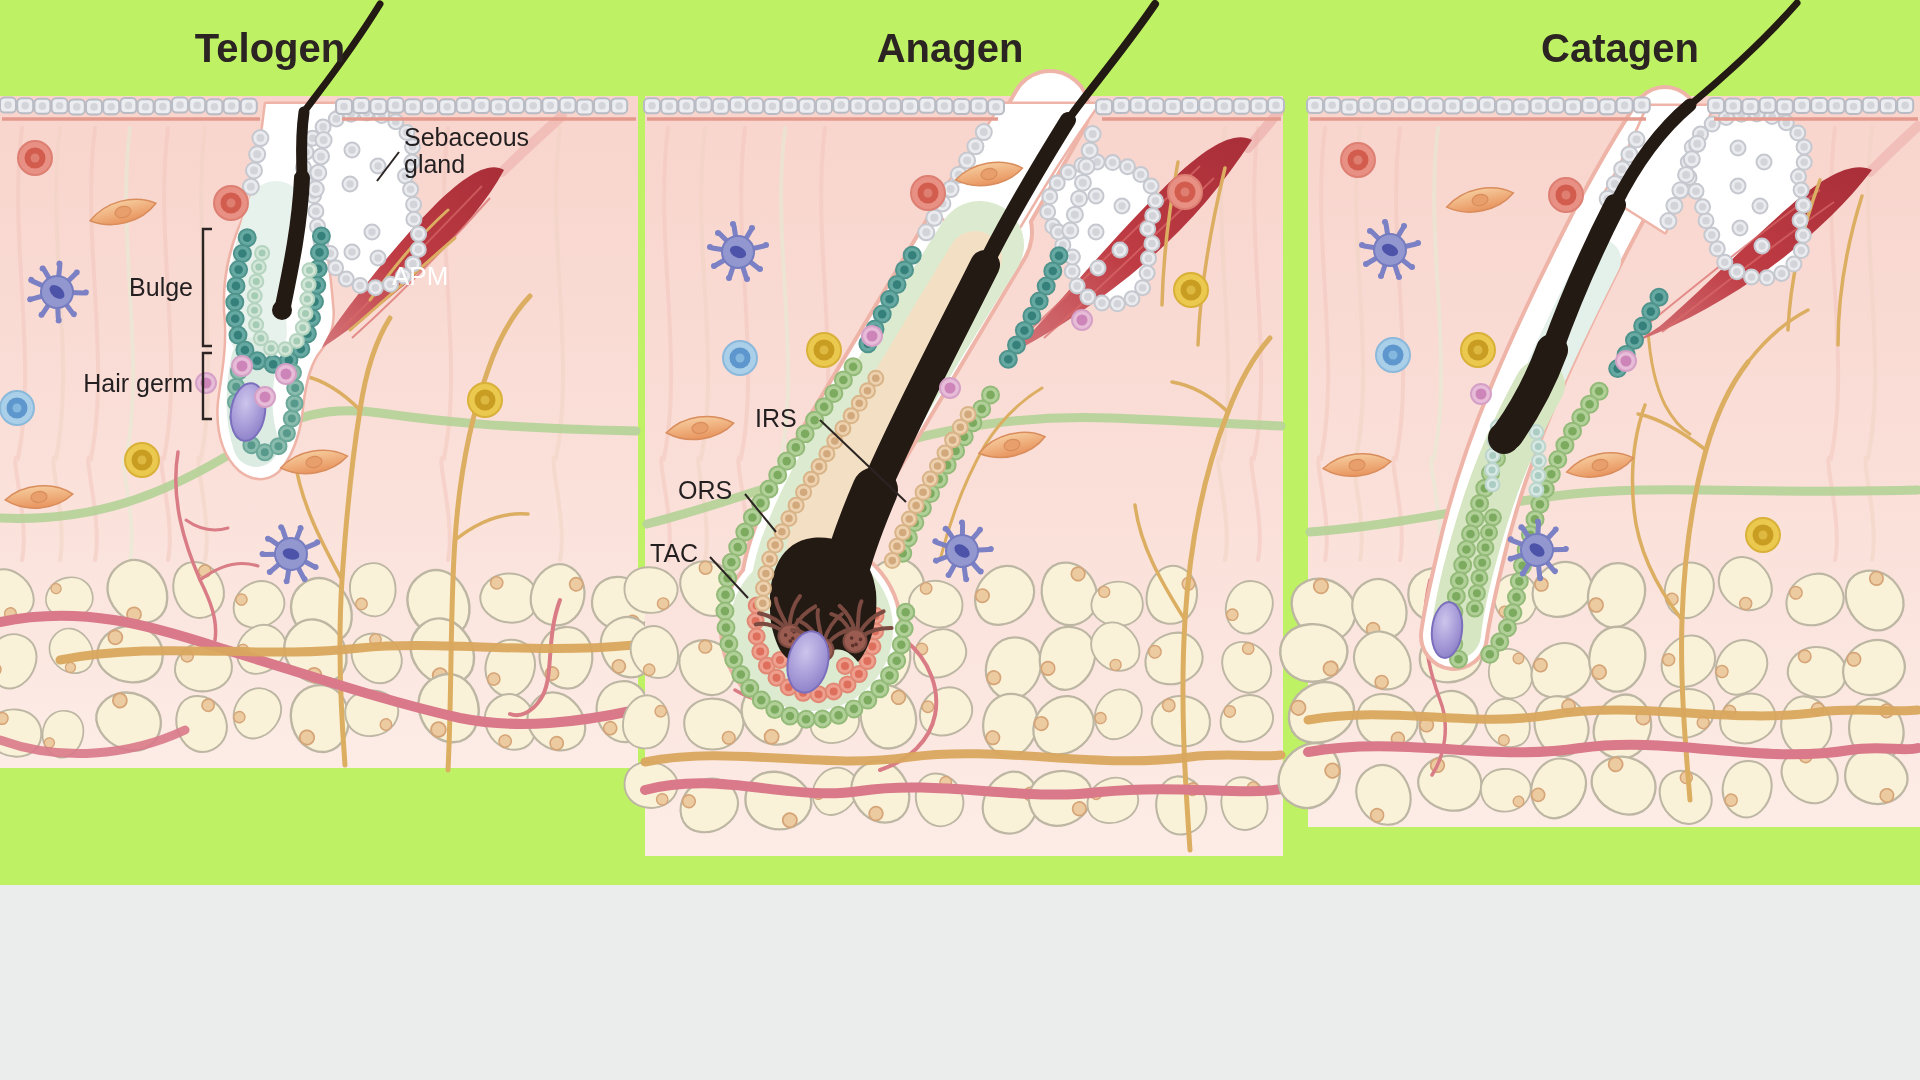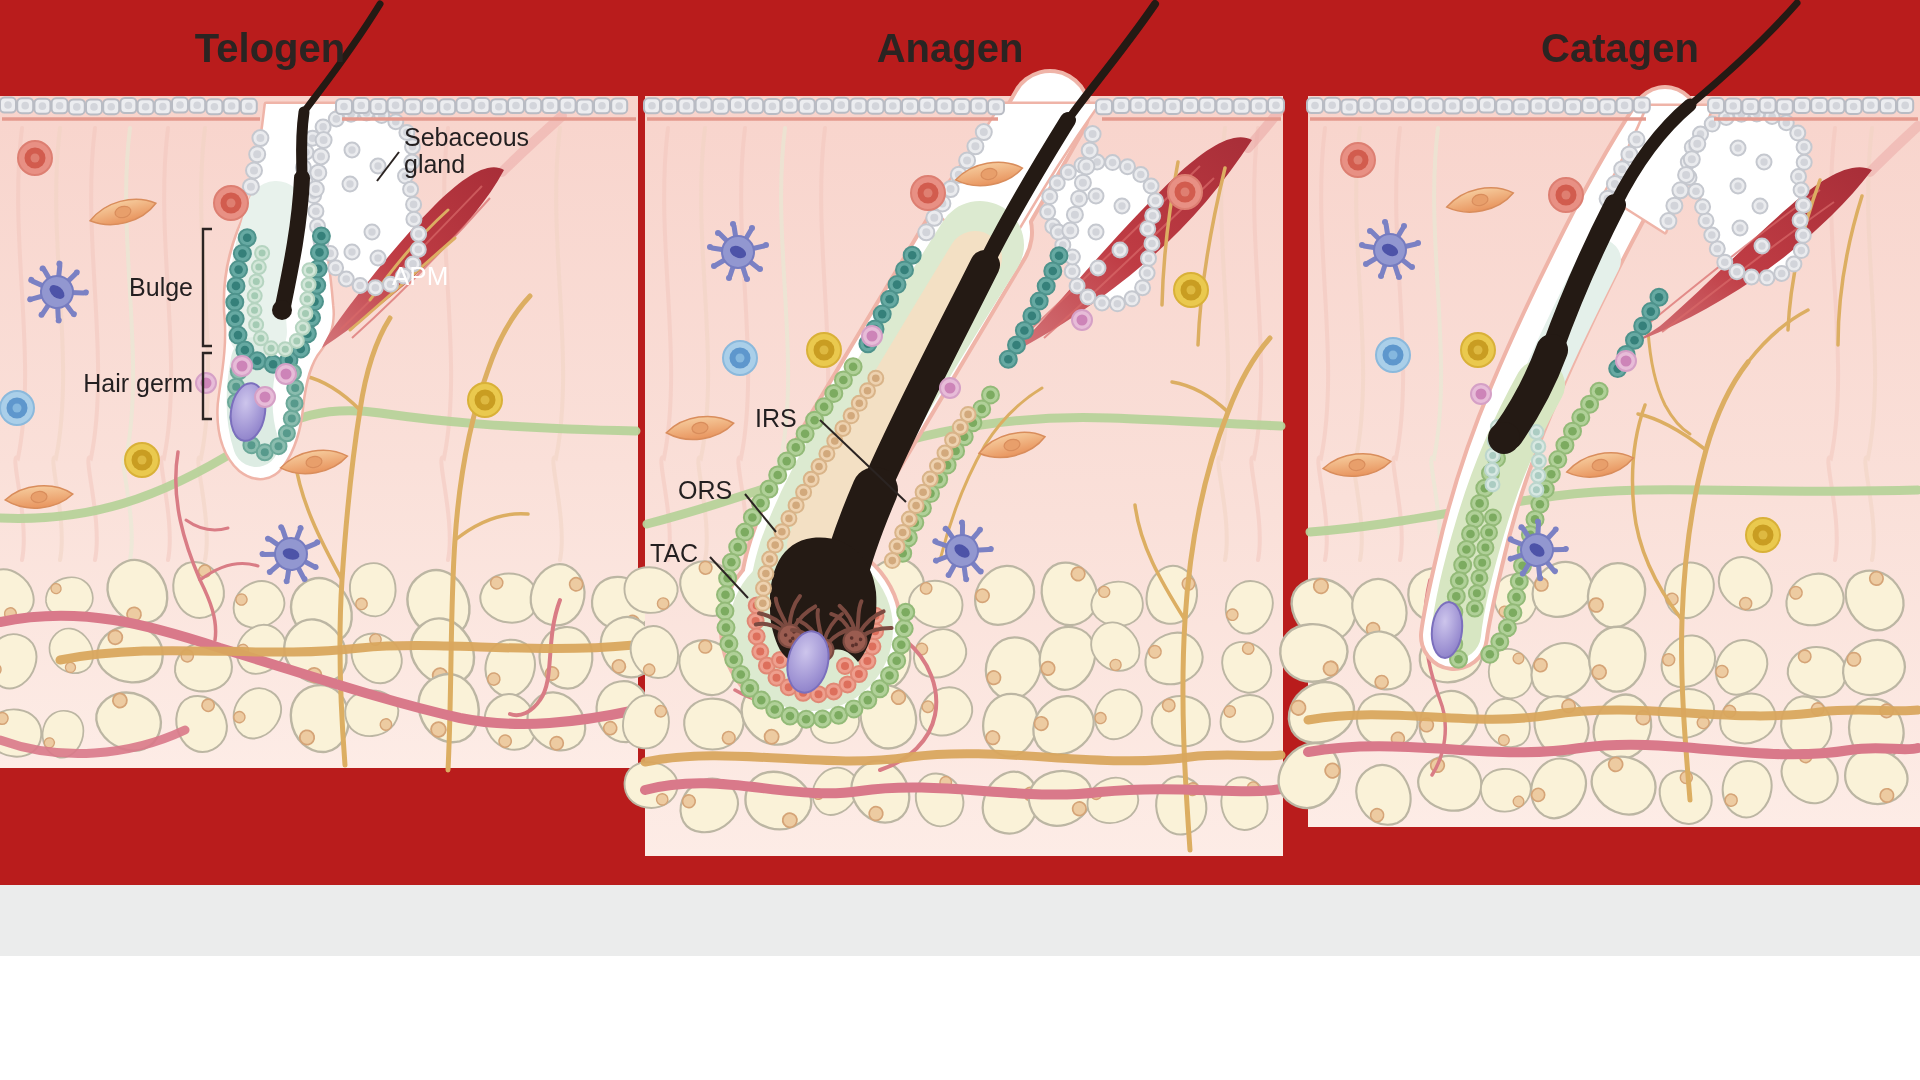--- a/index.html
+++ b/index.html
@@ -1,16 +1,16 @@
 <!DOCTYPE html>
 <html><head>
 <meta charset="utf-8">
 <style>
   html,body{margin:0;padding:0;background:#fff;}
-  #stage{position:relative;width:1920px;height:956px;overflow:hidden;background:#b91c1c;
+  #stage{position:relative;width:1920px;height:1080px;overflow:hidden;background:#bef264;
          font-family:"Liberation Sans","DejaVu Sans",sans-serif;}
   #art{position:absolute;left:0;top:0;}
   #legend{position:absolute;left:0;top:885px;width:1920px;height:195px;background:#ebecec;}
   svg text{font-family:"Liberation Sans","DejaVu Sans",sans-serif;}
   .ttl{font-size:40px;font-weight:bold;fill:#2b2422;}
   .ann{font-size:25px;fill:#231f20;}
   .annw{font-size:26px;fill:#ffffff;}
   .ptr{stroke:#2b2422;stroke-width:2;fill:none;}
   .brk{stroke:#2b2422;stroke-width:2.4;fill:none;}
 </style>

